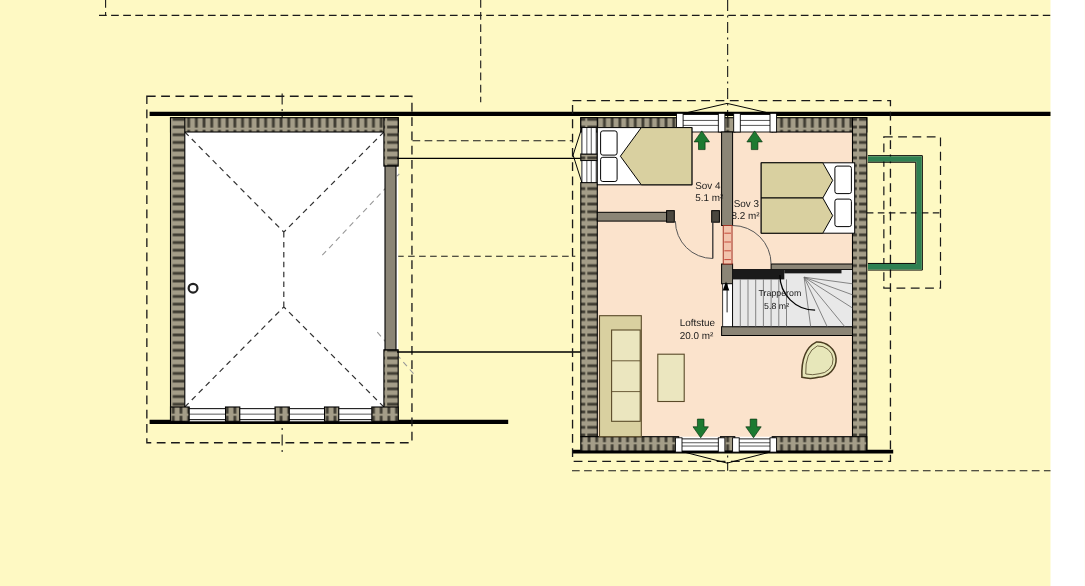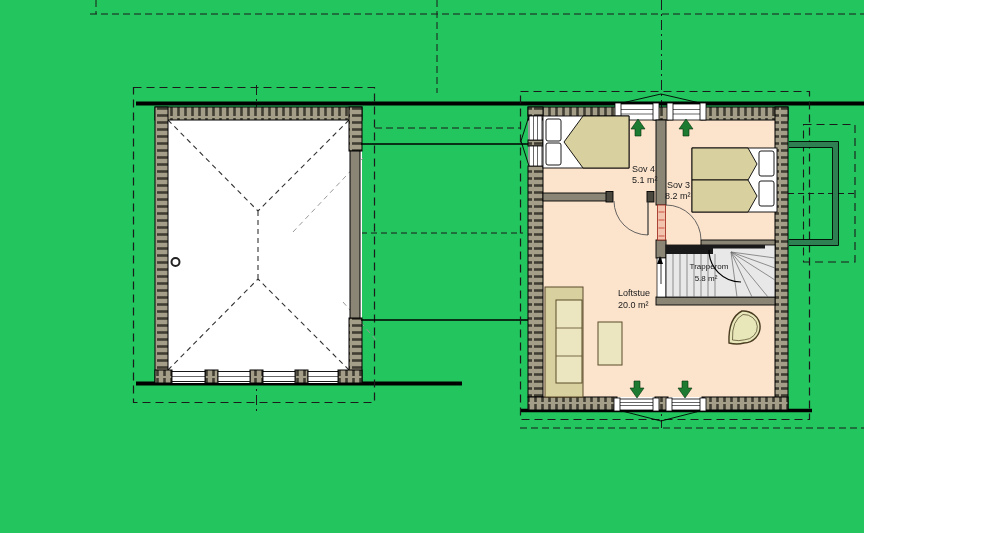--- a/index.html
+++ b/index.html
@@ -1,16 +1,16 @@
 <!DOCTYPE html>
 <html><head>
 <meta charset="utf-8">
 <style>
   html,body{margin:0;padding:0;background:#ffffff;}
-  .plan{position:relative;width:864px;height:533px;background:#22c55e;overflow:hidden;}
+  .plan{position:relative;width:955px;height:533px;background:#fef9c3;overflow:hidden;}
   svg{position:absolute;left:0;top:0;}
   text{font-family:"Liberation Sans","DejaVu Sans",sans-serif;fill:#1a1a1a;}
   .room-label{font-size:9px;}
   .room-label-sm{font-size:8px;}
 </style>
 </head>
 <body>
 
 <div class="plan">
 <svg width="986" height="533" viewBox="0 0 986 533">

